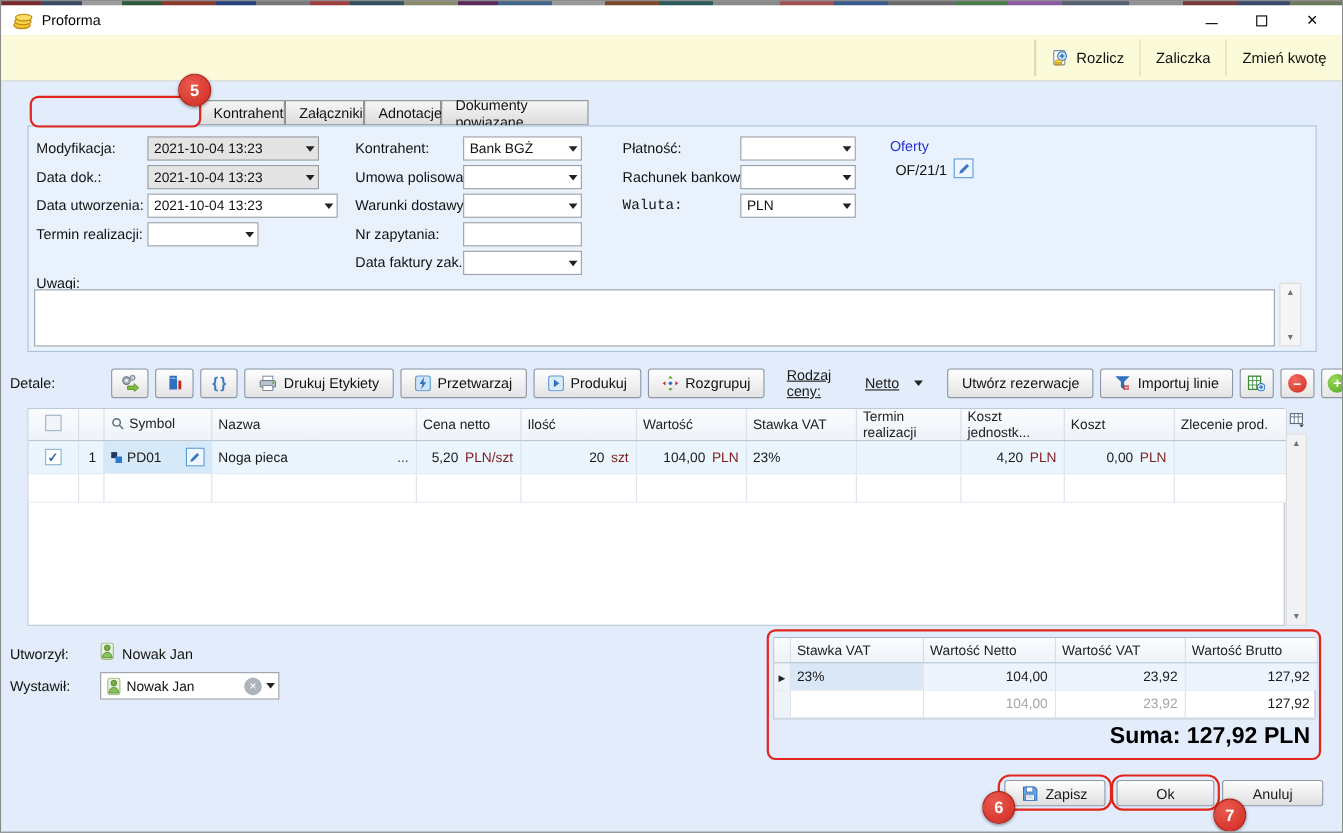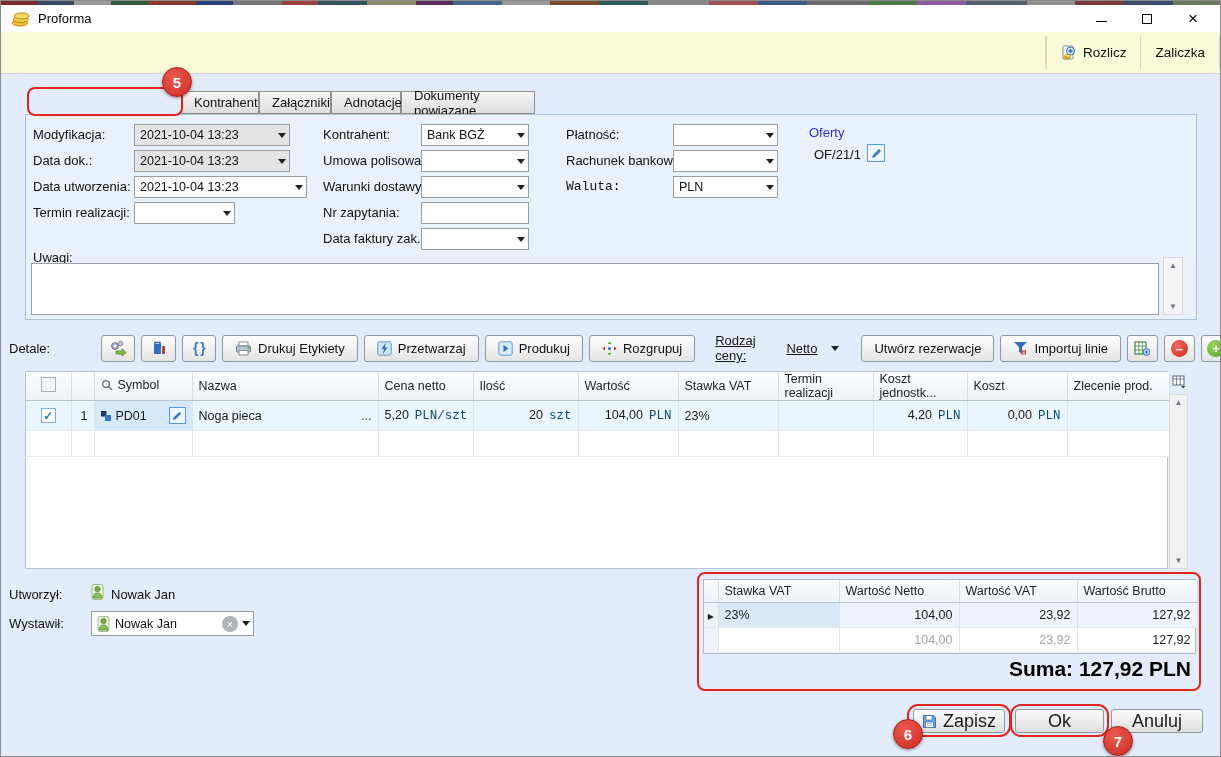--- a/index.html
+++ b/index.html
@@ -71,21 +71,21 @@
   .circle-green{ background:radial-gradient(circle at 35% 30%, #9ad65a, #4ca722); }
 
   
   .grid{ left:24px; top:370px; width:1143px; height:198px; background:#fff; border:1px solid #b7c6d5; }
   .grid table{ border-collapse:collapse; table-layout:fixed; width:100%; font-size:12.5px; }
   .grid th{ height:22px; font-weight:normal; text-align:left; padding:0 6px; color:#222;
     background:linear-gradient(#fafcfe,#eef3f9); border-right:1px solid #d4dde8; border-bottom:1px solid #b9c6d3; }
   .grid td{ height:30px; padding:0 6px; border-right:1px solid #dbe3ec; border-bottom:1px solid #e3eaf2; background:#eaf5fe; }
   .grid tr.newrow td{ height:26px; background:#fff; }
   .num{ text-align:right; }
-  .unit{ color:#0c4a6e; margin-left:6px;font-family:Liberation Mono, monospace; }
+  .unit{ color:#7f1d1d; margin-left:6px; }
   .chk{ width:15px; height:15px; border:1px solid #88aecd; background:#fff; display:inline-flex; align-items:center; justify-content:center;
     font-size:12px; color:#2f6fb2; font-weight:bold; }
   .chk.head{ border-color:#9fb2c4; background:#f1f5f9; }
   .vscroll{ left:1168px; width:19px; background:#f2f2f2; border:1px solid #dcdcdc; display:flex; flex-direction:column; justify-content:space-between; align-items:center; }
   .vscroll .sarw{ font-size:8px; color:#6b7682; padding:3px 0; }
 
   
   .person-ico{ display:inline-block; vertical-align:-3px; }
 
   
@@ -96,21 +96,21 @@
   .sum-table td{ height:25px; padding:0 6px; border-right:1px solid #dbe3ec; border-bottom:1px solid #e3eaf2; }
   .sum-suma{ left:702px; top:656px; width:488px; text-align:right; font-size:21px; font-weight:bold; color:#000; }
 
   
   .ann-rect{ position:absolute; border:2.5px solid #e1251c; border-radius:8px; pointer-events:none; z-index:5; }
   .badge{ position:absolute; width:30px; height:30px; border-radius:50%; background:radial-gradient(circle at 38% 32%, #ea5a50, #cf2a20);
     border:1px solid #a81f16; color:#fff; font-weight:bold; font-size:15px; display:flex; align-items:center; justify-content:center;
     z-index:6; box-shadow:0 1px 3px rgba(0,0,0,.45); }
 
   .footer-btn{ position:absolute; top:708px; height:24px; display:flex; align-items:center; justify-content:center; gap:6px;
-    background:linear-gradient(#fdfdfd,#dfdfdf); border:1px solid #8e98a3; border-radius:3px; font-size:18px; }
+    background:linear-gradient(#fdfdfd,#dfdfdf); border:1px solid #8e98a3; border-radius:3px; font-size:13px; }
 
   svg{ display:block; }
 </style>
 </head>
 <body>
 
 <div class="window">
 
   <div class="abs top-strip"></div>
 
@@ -149,20 +149,23 @@
           <ellipse cx="6.6" cy="10.8" rx="3.2" ry="1.4" fill="#fcdd63" stroke="#b8860b" stroke-width="0.8"></ellipse>
         </svg>
       </span>
       <span>Rozlicz</span>
     </div>
     <div class="tb-sep"></div>
     <div class="tb-btn">
       <span>Zaliczka</span>
     </div>
     <div class="tb-sep"></div>
+    <div class="tb-btn">
+      <span>Zmień kwotę</span>
+    </div>
   </div>
 
   <div class="tab" style="left:180px; width:78px;">
     <span>Kontrahent</span>
   </div>
   <div class="tab" style="left:258px; width:72px;">
     <span>Załączniki</span>
   </div>
   <div class="tab" style="left:330px; width:70px;">
     <span>Adnotacje</span>

